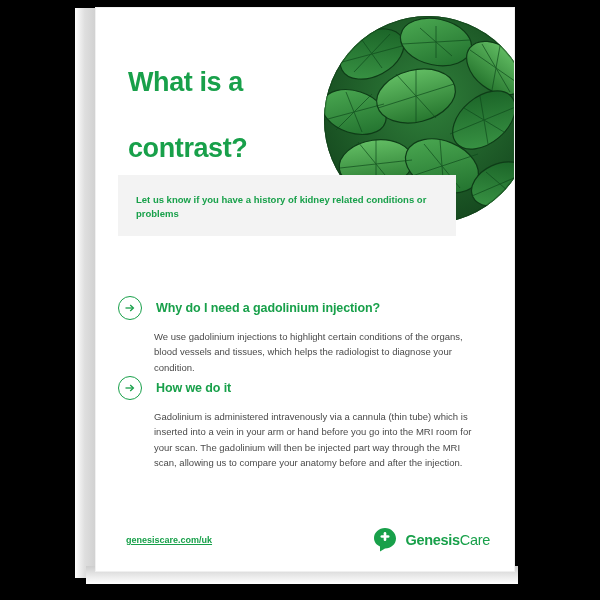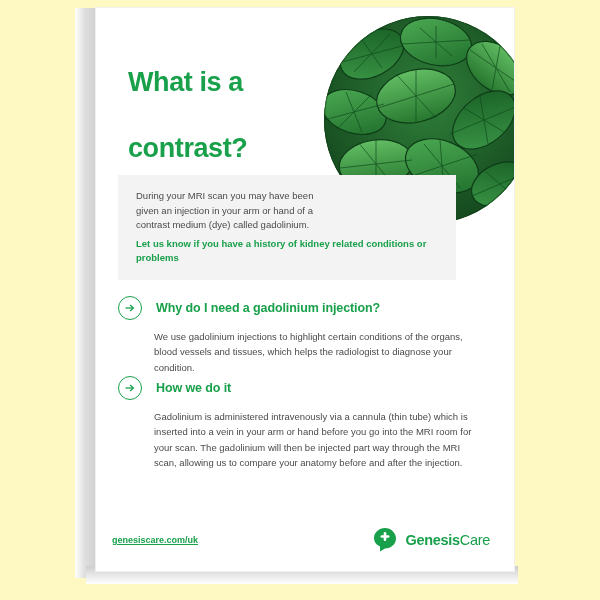--- a/index.html
+++ b/index.html
@@ -10,21 +10,21 @@
     width: 600px;
     height: 600px;
     background: #ffffff;
     font-family: "Liberation Sans", sans-serif;
     overflow: hidden;
   }
   .stage {
     position: relative;
     width: 600px;
     height: 600px;
-    background: #fef9c3;
+    background: #000000;
   }
   
   .page-shadow-left {
     position: absolute;
     left: 75px;
     top: 8px;
     width: 22px;
     height: 570px;
     background: linear-gradient(to right, #ffffff 0%, #dedede 45%, #cfcfcf 100%);
   }
@@ -128,21 +128,21 @@
   .section-body {
     margin-left: 36px;
     margin-top: 9px;
     color: #4a4a4a;
     font-size: 9.5px;
     line-height: 1.62;
     width: 320px;
   }
   .footer-url {
     position: absolute;
-    left: 16px;
+    left: 30px;
     bottom: 26px;
     color: #18a04a;
     font-size: 9px;
     font-weight: bold;
   }
   .logo {
     position: absolute;
     right: 24px;
     bottom: 18px;
     display: flex;
@@ -222,21 +222,20 @@
       </svg>
     </div>
 
     <h1 class="title">
       <span>What is a</span><br>
       <br>
       <span>contrast?</span>
     </h1>
 
     <div class="intro-panel">
-      <div class="intro-text">During your MRI scan you may have been given an injection in your arm or hand of a contrast medium (dye) called gadolinium.</div>
       <div class="intro-highlight">Let us know if you have a history of kidney related conditions or problems</div>
     </div>
 
     <div class="section section-1">
       <div class="section-head">
         <span class="arrow-icon">
           <svg width="12" height="12" viewBox="0 0 12 12" aria-hidden="true">
             <line x1="1.5" y1="6" x2="9" y2="6" stroke="#18a04a" stroke-width="1.3"></line>
             <polyline points="6.2,3 9.4,6 6.2,9" fill="none" stroke="#18a04a" stroke-width="1.3"></polyline>
           </svg>

